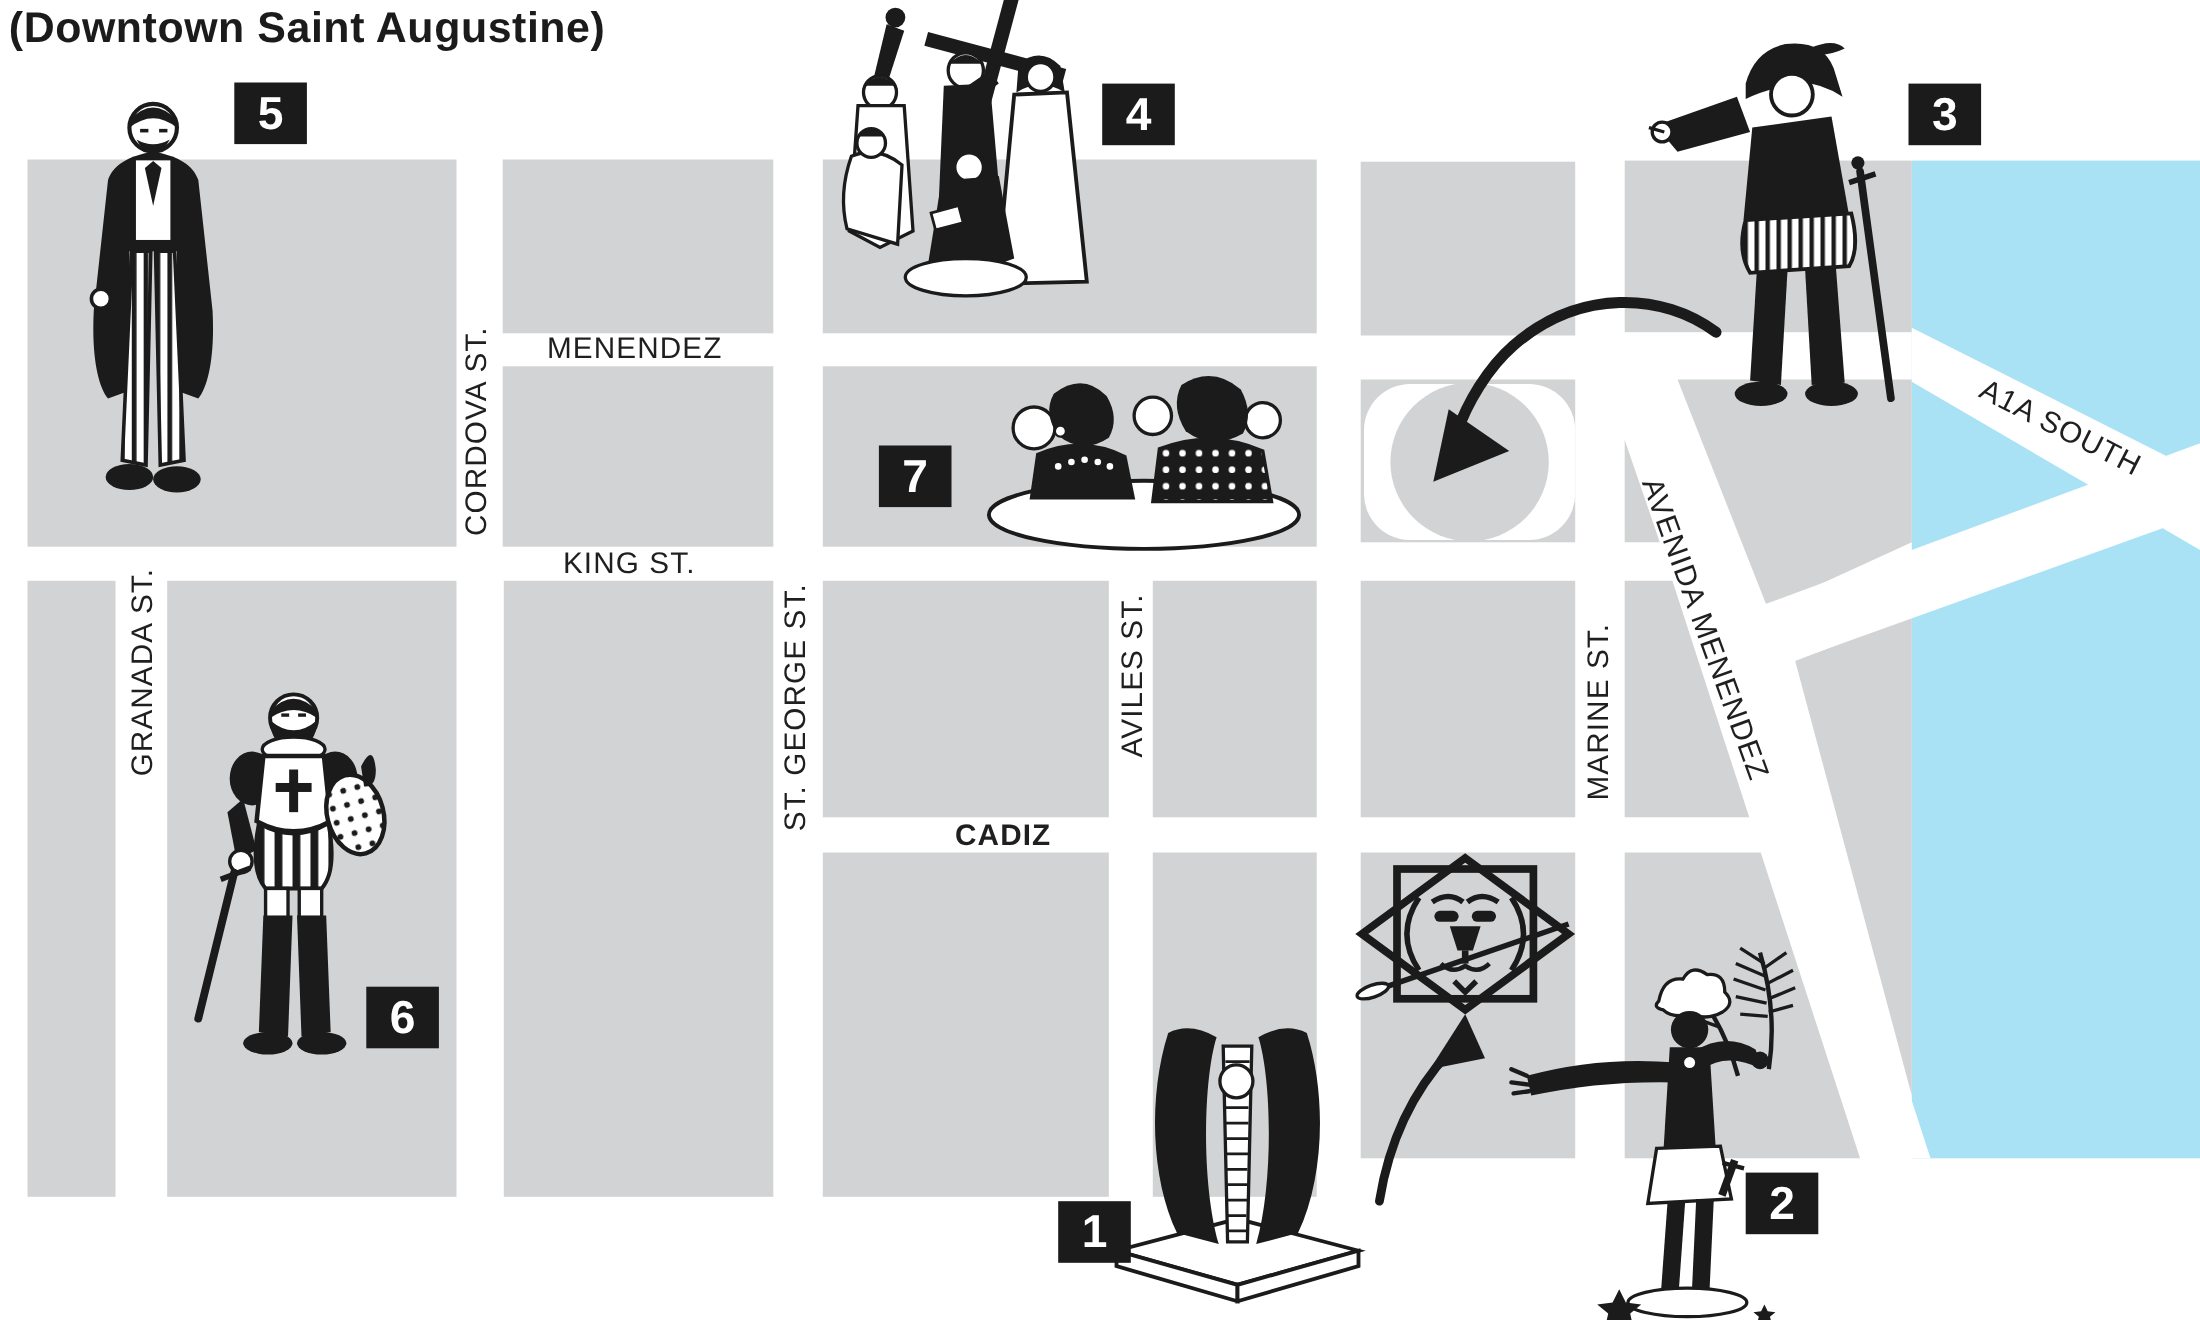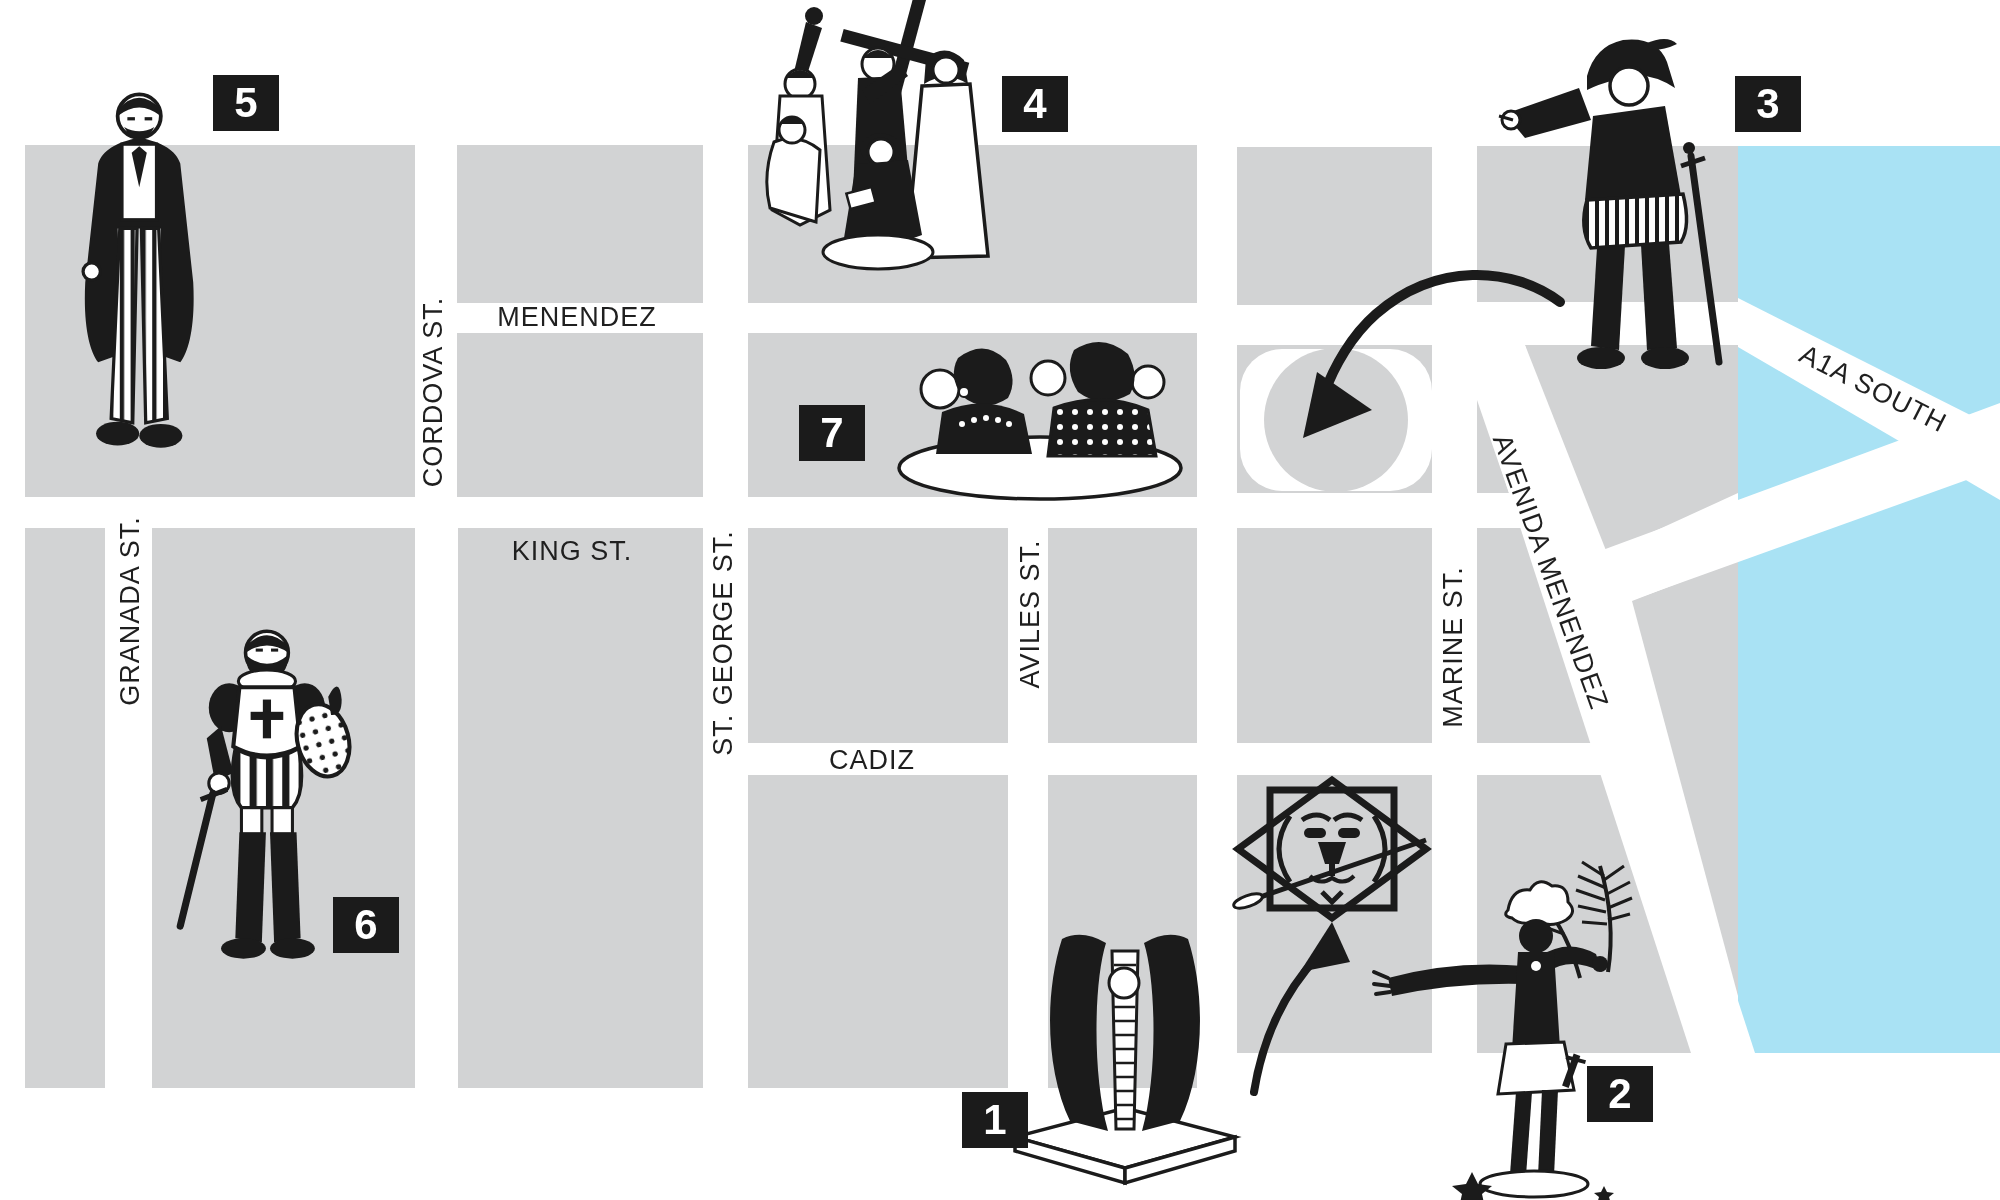--- a/index.html
+++ b/index.html
@@ -252,24 +252,25 @@
         <line x1="190" y1="200" x2="210" y2="198" stroke-width="4"></line>
       </g>
       <path d="M144 232 L160 232 L154 316 L138 314 Z" fill="#1b1b1b" stroke="none"></path>
       <path d="M170 230 L186 230 L182 316 L166 316 Z" fill="#1b1b1b" stroke="none"></path>
       <ellipse cx="162" cy="324" rx="54" ry="13" fill="#fff" stroke-width="3"></ellipse>
       <path d="M100 312 L106 324 L120 326 L110 334 L113 348 L100 340 L87 348 L90 334 L80 326 L94 324 Z" fill="#1b1b1b" stroke="none"></path>
       <path d="M232 326 L235 332 L242 333 L237 337 L239 344 L232 340 L225 344 L227 337 L222 333 L229 332 Z" fill="#1b1b1b" stroke="none"></path>
     </g>
   </svg>
 
+  <div class="title">(Downtown Saint Augustine)</div>
 
   <div class="lbl" style="left:577px;top:317px;">MENENDEZ</div>
-  <div class="lbl" style="left:572px;top:512px;margin-top:39px;">KING ST.</div>
-  <div class="lbl" style="left:872px;top:760px;">CADIZ</div>
+  <div class="lbl" style="left:572px;top:512px;">KING ST.</div>
+  <div class="lbl" style="left:912px;top:760px;font-weight:bold;">CADIZ</div>
   <div class="lbl vlbl" style="left:433px;top:392px;">CORDOVA ST.</div>
   <div class="lbl vlbl" style="left:130px;top:611px;">GRANADA ST.</div>
   <div class="lbl vlbl" style="left:723px;top:643px;">ST. GEORGE ST.</div>
   <div class="lbl vlbl" style="left:1030px;top:614px;">AVILES ST.</div>
   <div class="lbl vlbl" style="left:1453px;top:647px;">MARINE ST.</div>
   <div class="lbl dlbl-av" style="left:1550px;top:572px;">AVENIDA MENENDEZ</div>
   <div class="lbl dlbl-a1a" style="left:1873px;top:389px;">A1A SOUTH</div>
 
   <div class="badge" style="left:962px;top:1092px;">1</div>
   <div class="badge" style="left:1587px;top:1066px;">2</div>

